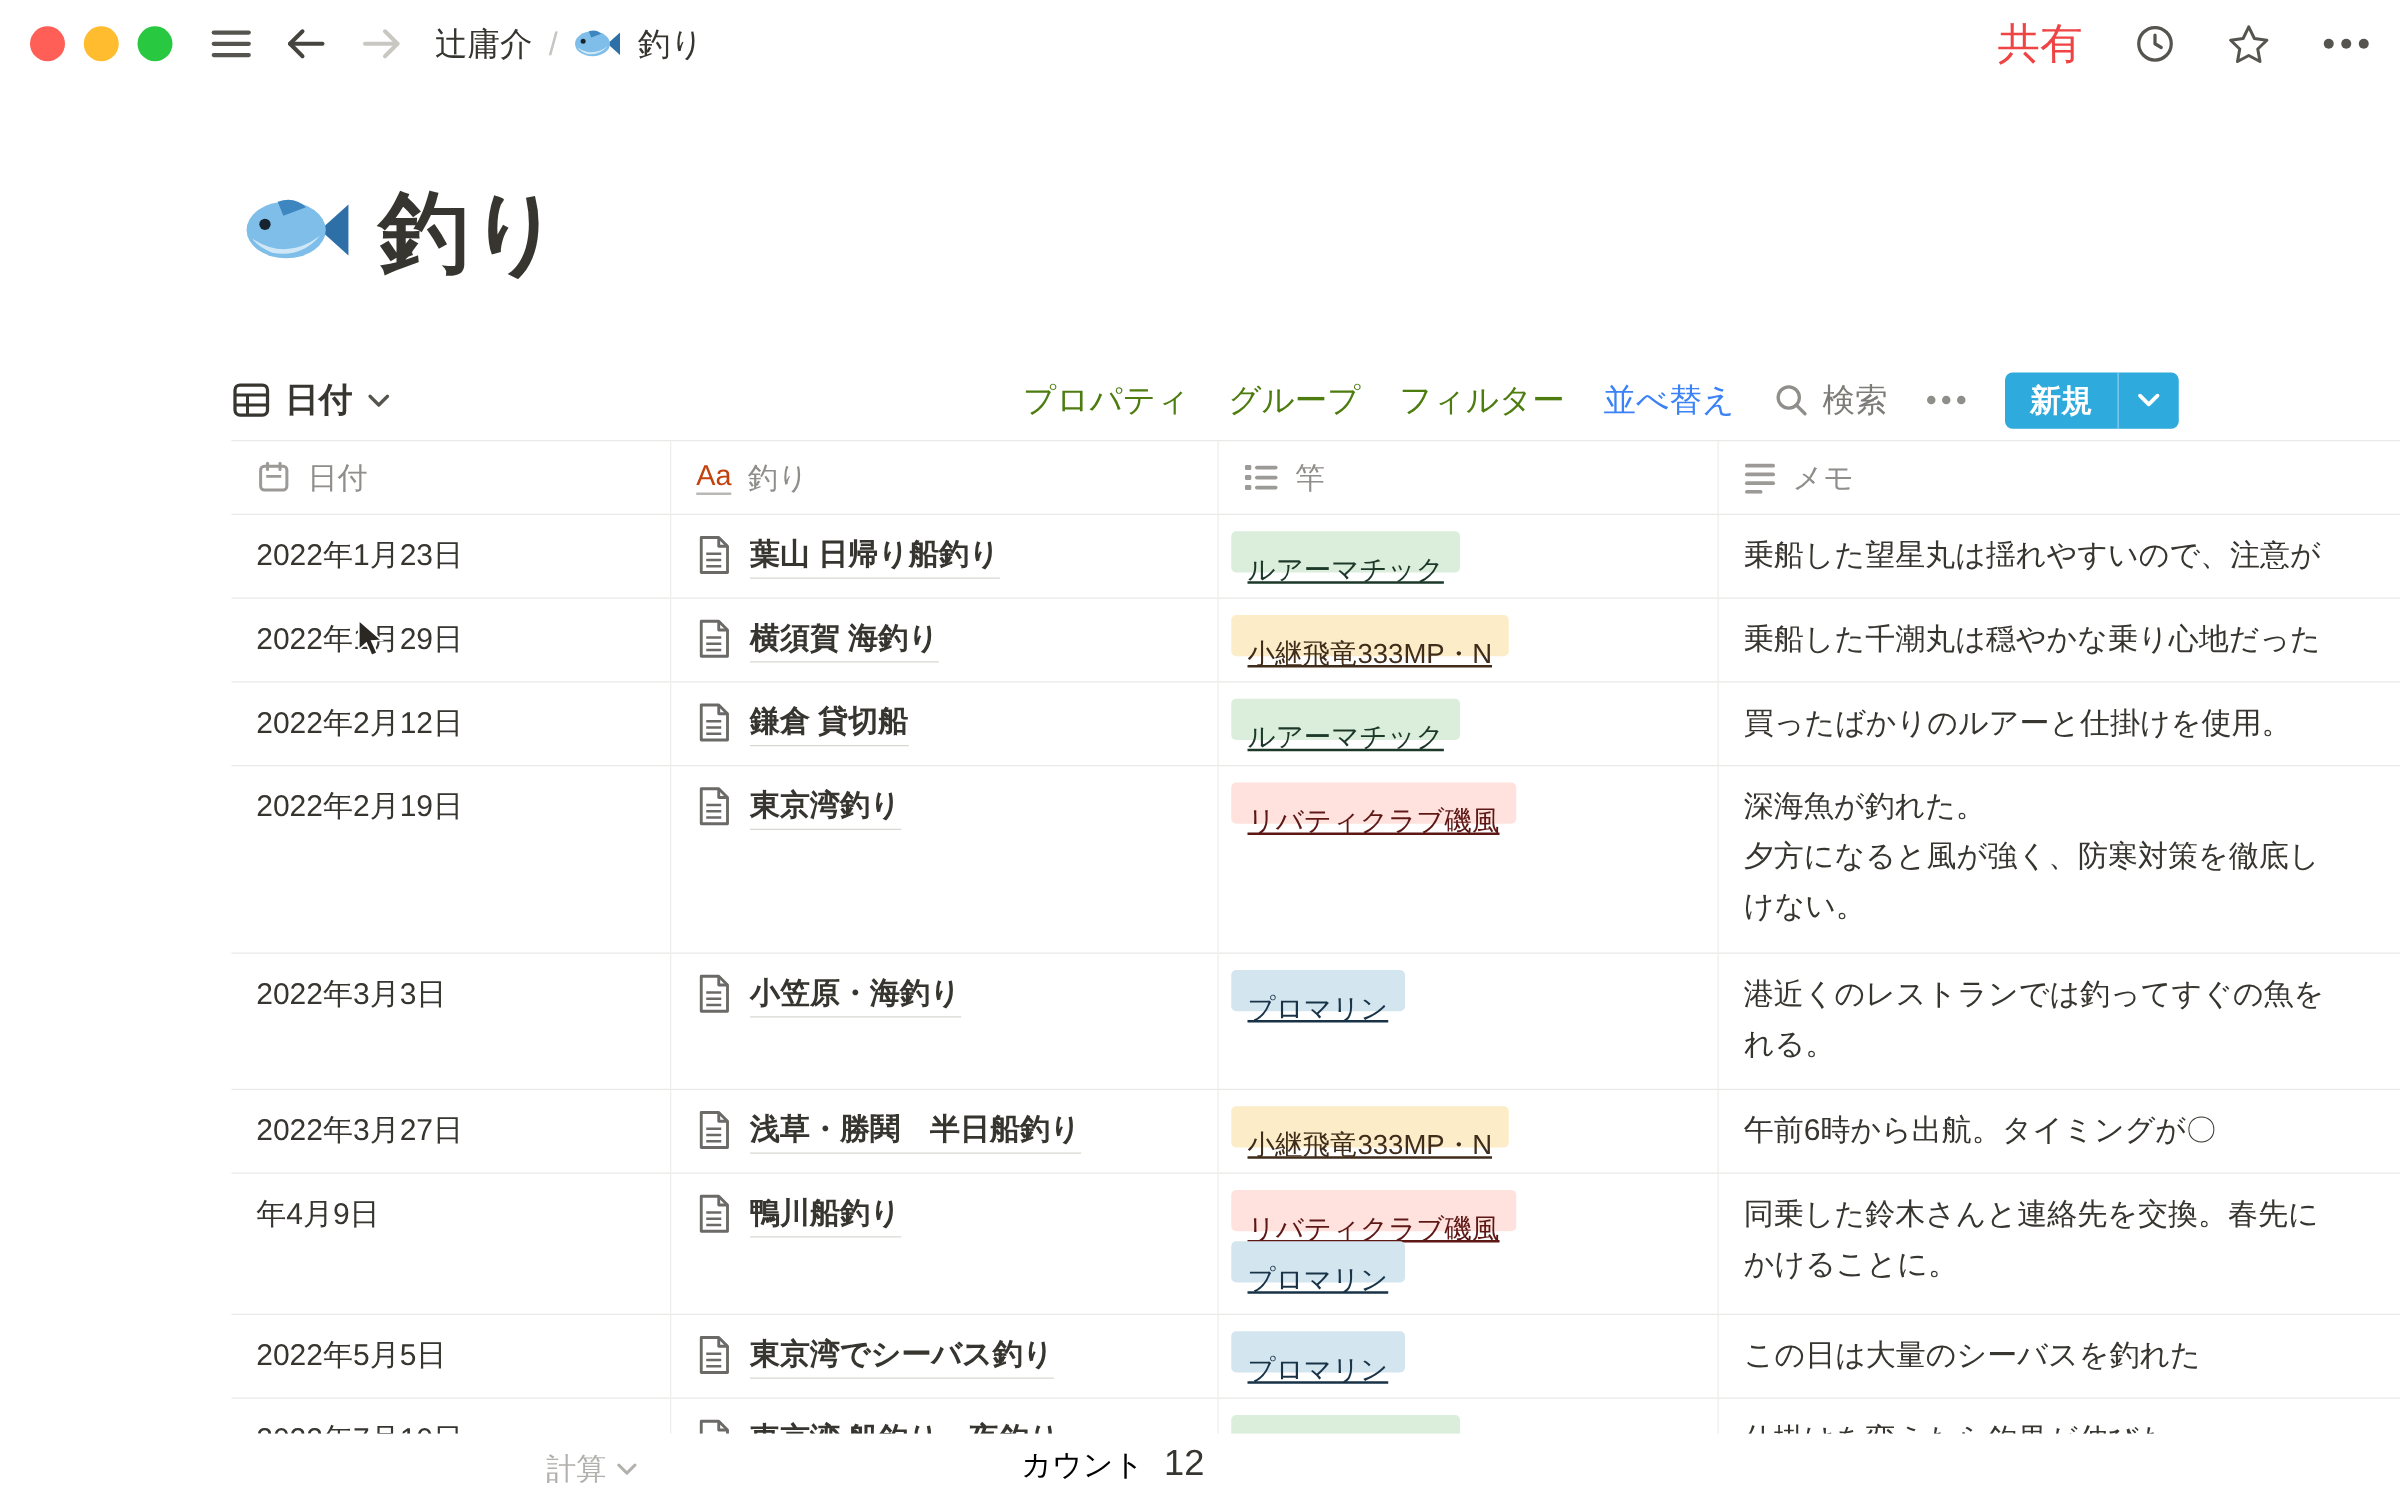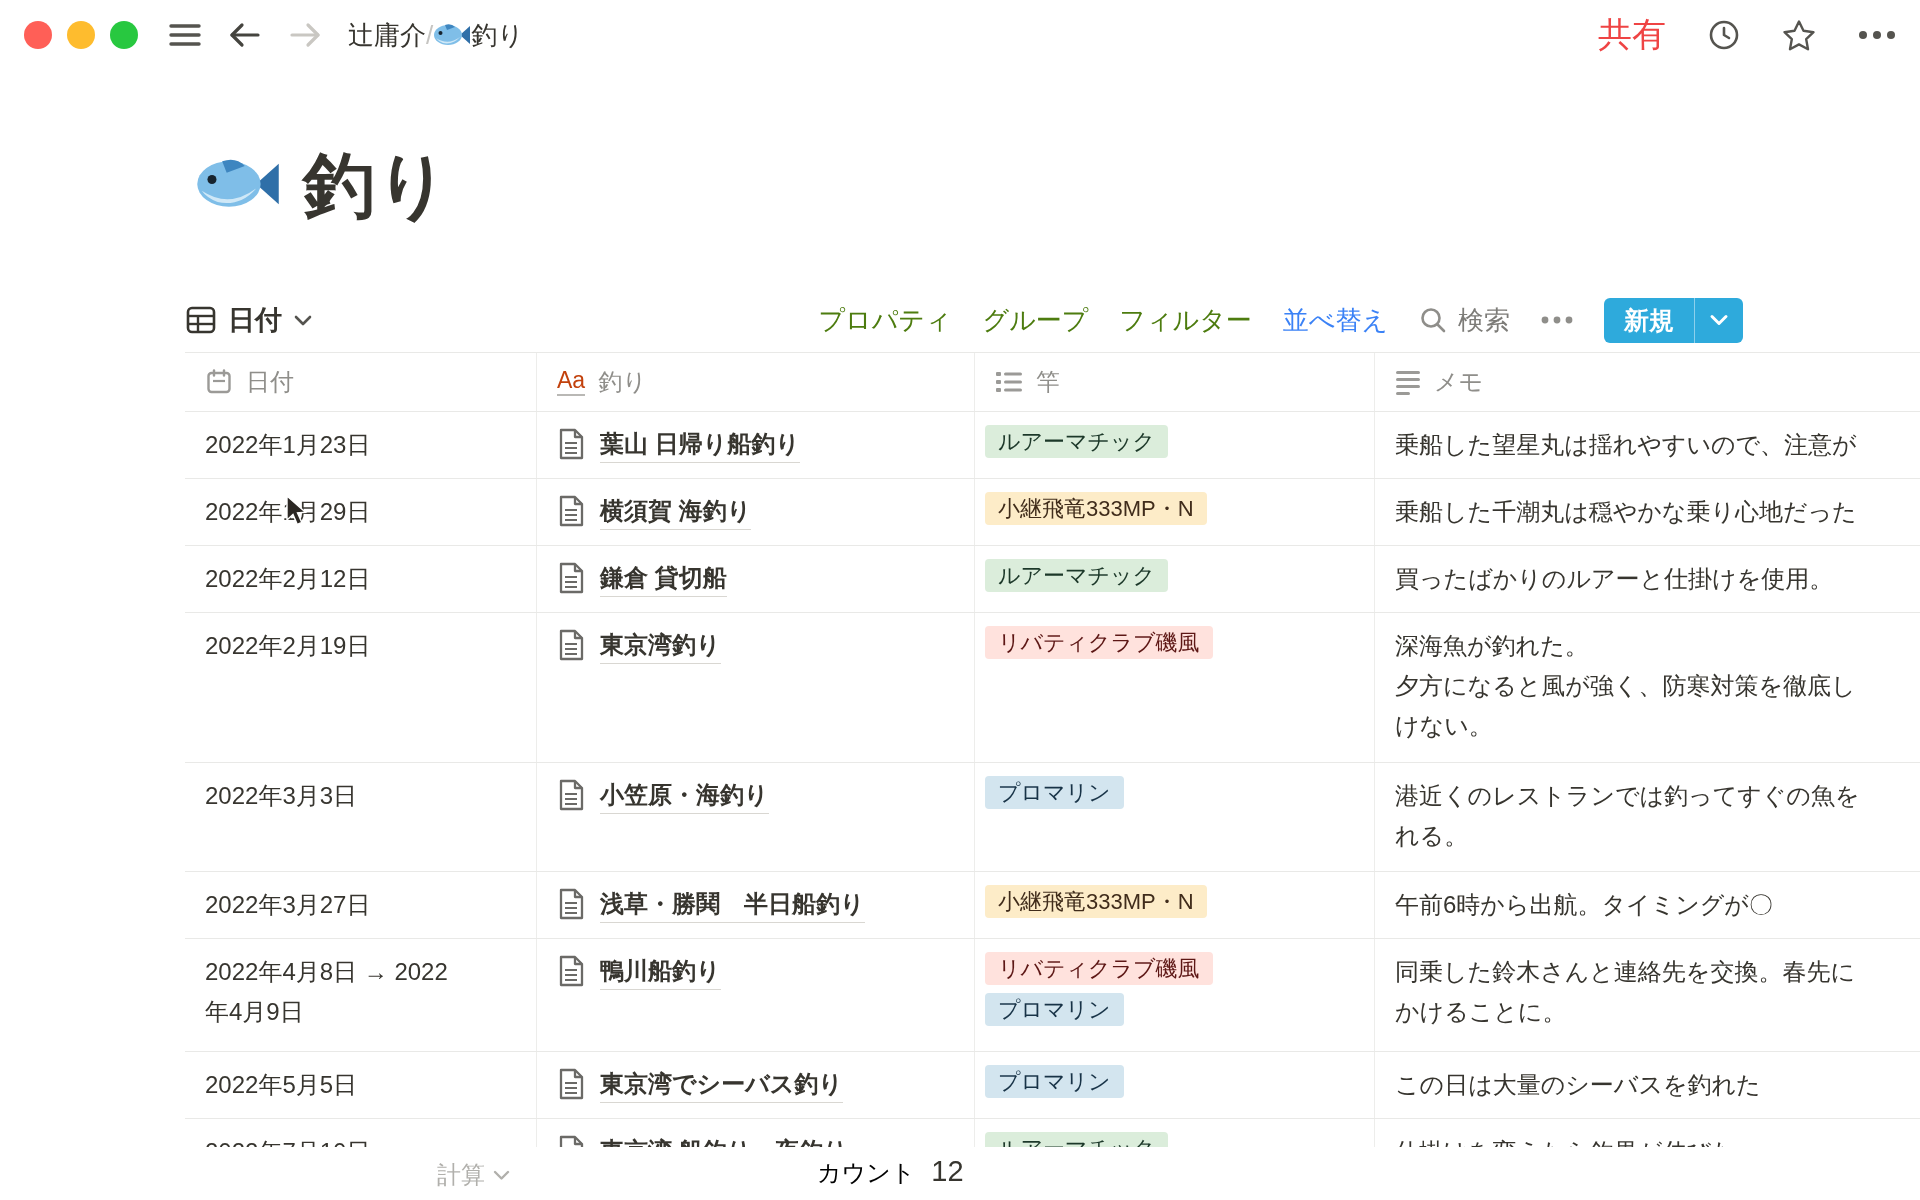--- a/index.html
+++ b/index.html
@@ -8,21 +8,21 @@
   .stage { position:relative; width:1920px; height:1200px; overflow:hidden; }
 
   
   .topbar { position:absolute; top:0; left:0; right:0; height:70px;
     display:flex; align-items:center; padding:0 24px; }
   .traffic { display:flex; align-items:center; gap:15px; }
   .dot { width:28px; height:28px; border-radius:50%; }
   .icon-btn { display:flex; align-items:center; justify-content:center; cursor:default; }
   .hamburger { margin-left:30px; }
   .nav-arrow { margin-left:26px; }
-  .breadcrumb { display:flex; align-items:center; margin-left:26px; font-size:26px; }
+  .breadcrumb { display:flex; align-items:center; margin-left:26px; font-size:26px; gap:13px; }
   .crumb-sep { color:#C6C5C2; }
   .topbar-right { margin-left:auto; display:flex; align-items:center; gap:42px; }
   .share-label { font-size:34px; color:#ef4444; }
 
   
   .title-row { position:absolute; top:138px; left:195px; display:flex; align-items:center; gap:22px; }
   .title-row h1 { font-size:72px; font-weight:700; letter-spacing:1px; }
 
   
   .toolbar { position:absolute; top:296px; left:185px; right:177px; height:48px;
@@ -47,21 +47,21 @@
   .t-row.head { border-top:1px solid #E9E9E7; height:60px; }
   .cell { padding:13px 18px 13px 20px; overflow:hidden; border-right:1px solid #EDEDEB; }
   .cell:last-child { border-right:none; }
   .head .cell { display:flex; align-items:center; gap:13px; color:#8F8E8A; font-size:24px; padding-top:0; padding-bottom:0; }
   .aa-glyph { font-size:23px; color:#c2410c; border-bottom:2px solid #B9B8B5; line-height:1; padding-bottom:2px; }
   .date-txt, .memo-txt { font-size:24px; line-height:40px; white-space:nowrap; }
   .title-cell { display:flex; align-items:flex-start; gap:15px; }
   .title-link { font-size:24px; font-weight:600; line-height:37px; white-space:nowrap;
     border-bottom:1.5px solid #D9D7D2; cursor:default; }
   .tag-cell { padding-left:10px; display:flex; flex-direction:column; align-items:flex-start; gap:8px; }
-  .tag { font-size:22px; line-height:33px; height:33px; padding:0 13px; border-radius:4px; white-space:nowrap; }
+  .tag { font-size:22px; line-height:33px; height:33px; padding:14px 13px; border-radius:4px; white-space:nowrap;text-decoration:underline; }
   .doc-icon { flex:0 0 auto; margin-top:3px; }
 
   
   .footer { position:absolute; top:1147px; left:0; width:1920px; height:53px; background:#fff; }
   .calc-group { position:absolute; left:437px; top:12px; display:flex; align-items:center; gap:8px;
     color:#B1B0AC; font-size:24px; }
   .count-group { position:absolute; left:817px; top:8px; display:flex; align-items:baseline; gap:16px; }
   .count-label { color:#000000; font-size:24px; }
   .count-value { color:#37352F; font-size:29px; font-weight:500; }
 
@@ -398,21 +398,20 @@
           </div>
           <div class="cell tag-cell">
             <span class="tag" style="background: rgb(253, 236, 200); color: rgb(64, 44, 27);">小継飛竜333MP・N</span>
           </div>
           <div class="cell">
             <div class="memo-txt">午前6時から出航。タイミングが〇</div>
           </div>
         </div>
         <div class="t-row" style="height: 113px;">
           <div class="cell">
-            <div class="date-txt">2022年4月8日 → 2022</div>
             <div class="date-txt">年4月9日</div>
           </div>
           <div class="cell title-cell">
             <span class="icon-btn">
               <svg class="doc-icon" width="28" height="32" viewBox="0 0 28 32">
                 <path d="M4 2 H18 L25 9 V30 H4 Z" fill="none" stroke="#6B6A67" stroke-width="2.3" stroke-linejoin="round"></path>
                 <path d="M18 2 V9 H25" fill="none" stroke="#6B6A67" stroke-width="2.3" stroke-linejoin="round"></path>
                 <g stroke="#6B6A67" stroke-width="2">
                   <line x1="8" y1="15" x2="20" y2="15"></line>
                   <line x1="8" y1="20" x2="20" y2="20"></line>

